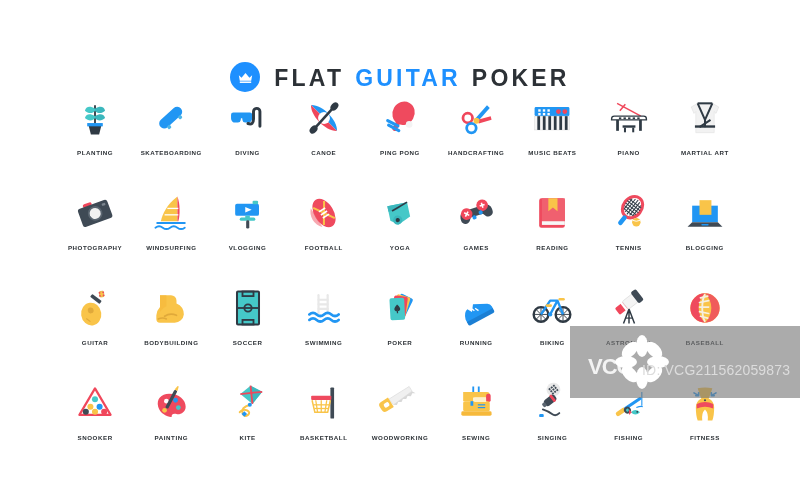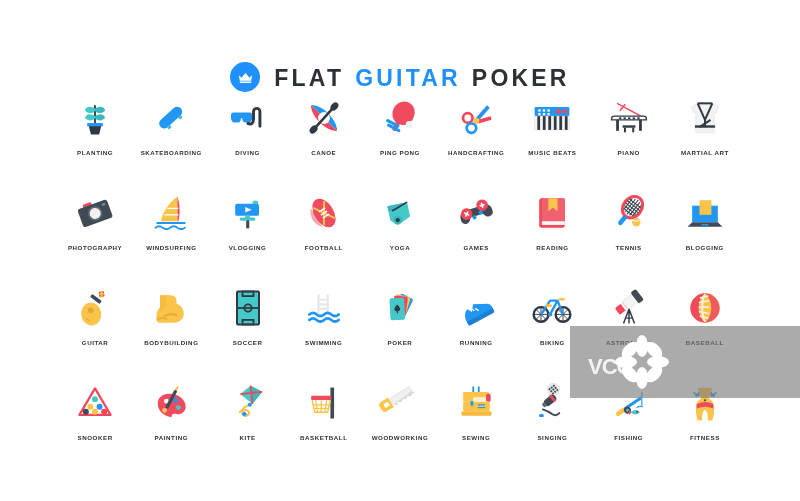--- a/index.html
+++ b/index.html
@@ -758,14 +758,15 @@
           <ellipse cx="28" cy="44" rx="6" ry="11"></ellipse>
           <ellipse cx="12" cy="28" rx="11" ry="6"></ellipse>
           <ellipse cx="44" cy="28" rx="11" ry="6"></ellipse>
           <ellipse cx="16" cy="16" rx="6" ry="10" transform="rotate(45 16 16)"></ellipse>
           <ellipse cx="40" cy="40" rx="6" ry="10" transform="rotate(45 40 40)"></ellipse>
           <ellipse cx="40" cy="16" rx="6" ry="10" transform="rotate(-45 40 16)"></ellipse>
           <ellipse cx="16" cy="40" rx="6" ry="10" transform="rotate(-45 16 40)"></ellipse>
         </g>
       </svg>
     </div>
+    <div class="wm-id">ID: VCG211562059873</div>
   </div>
 </div>
 
 </body></html>

